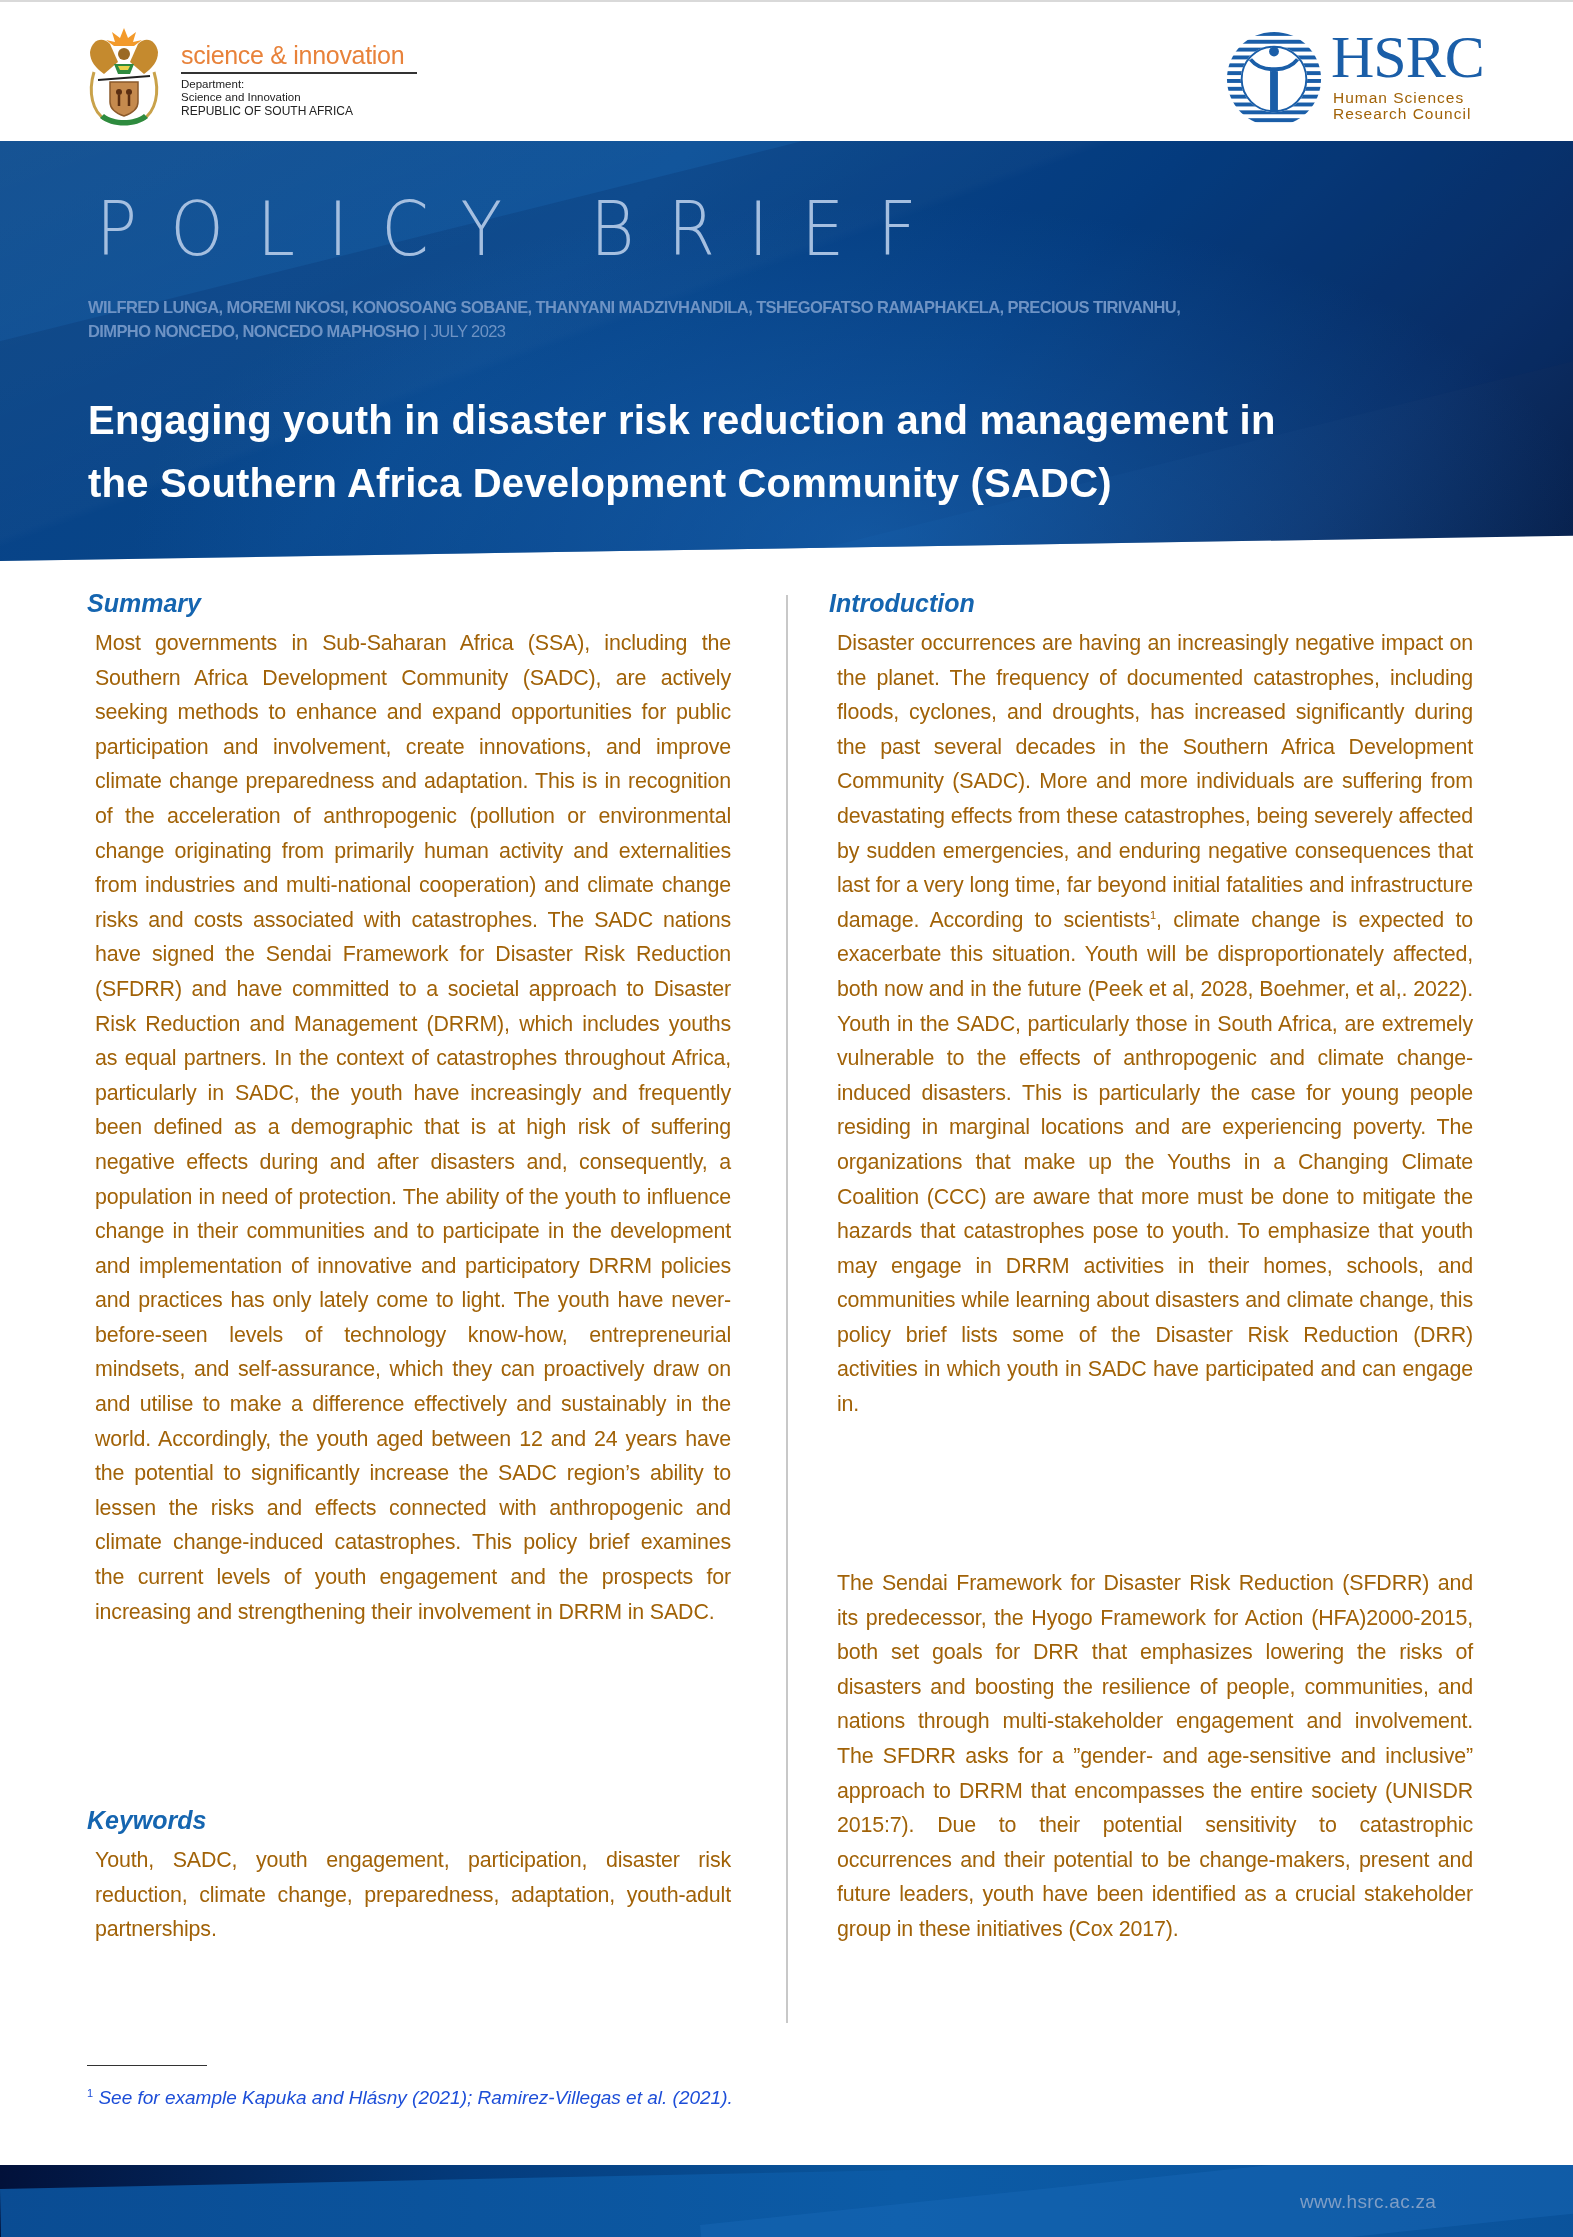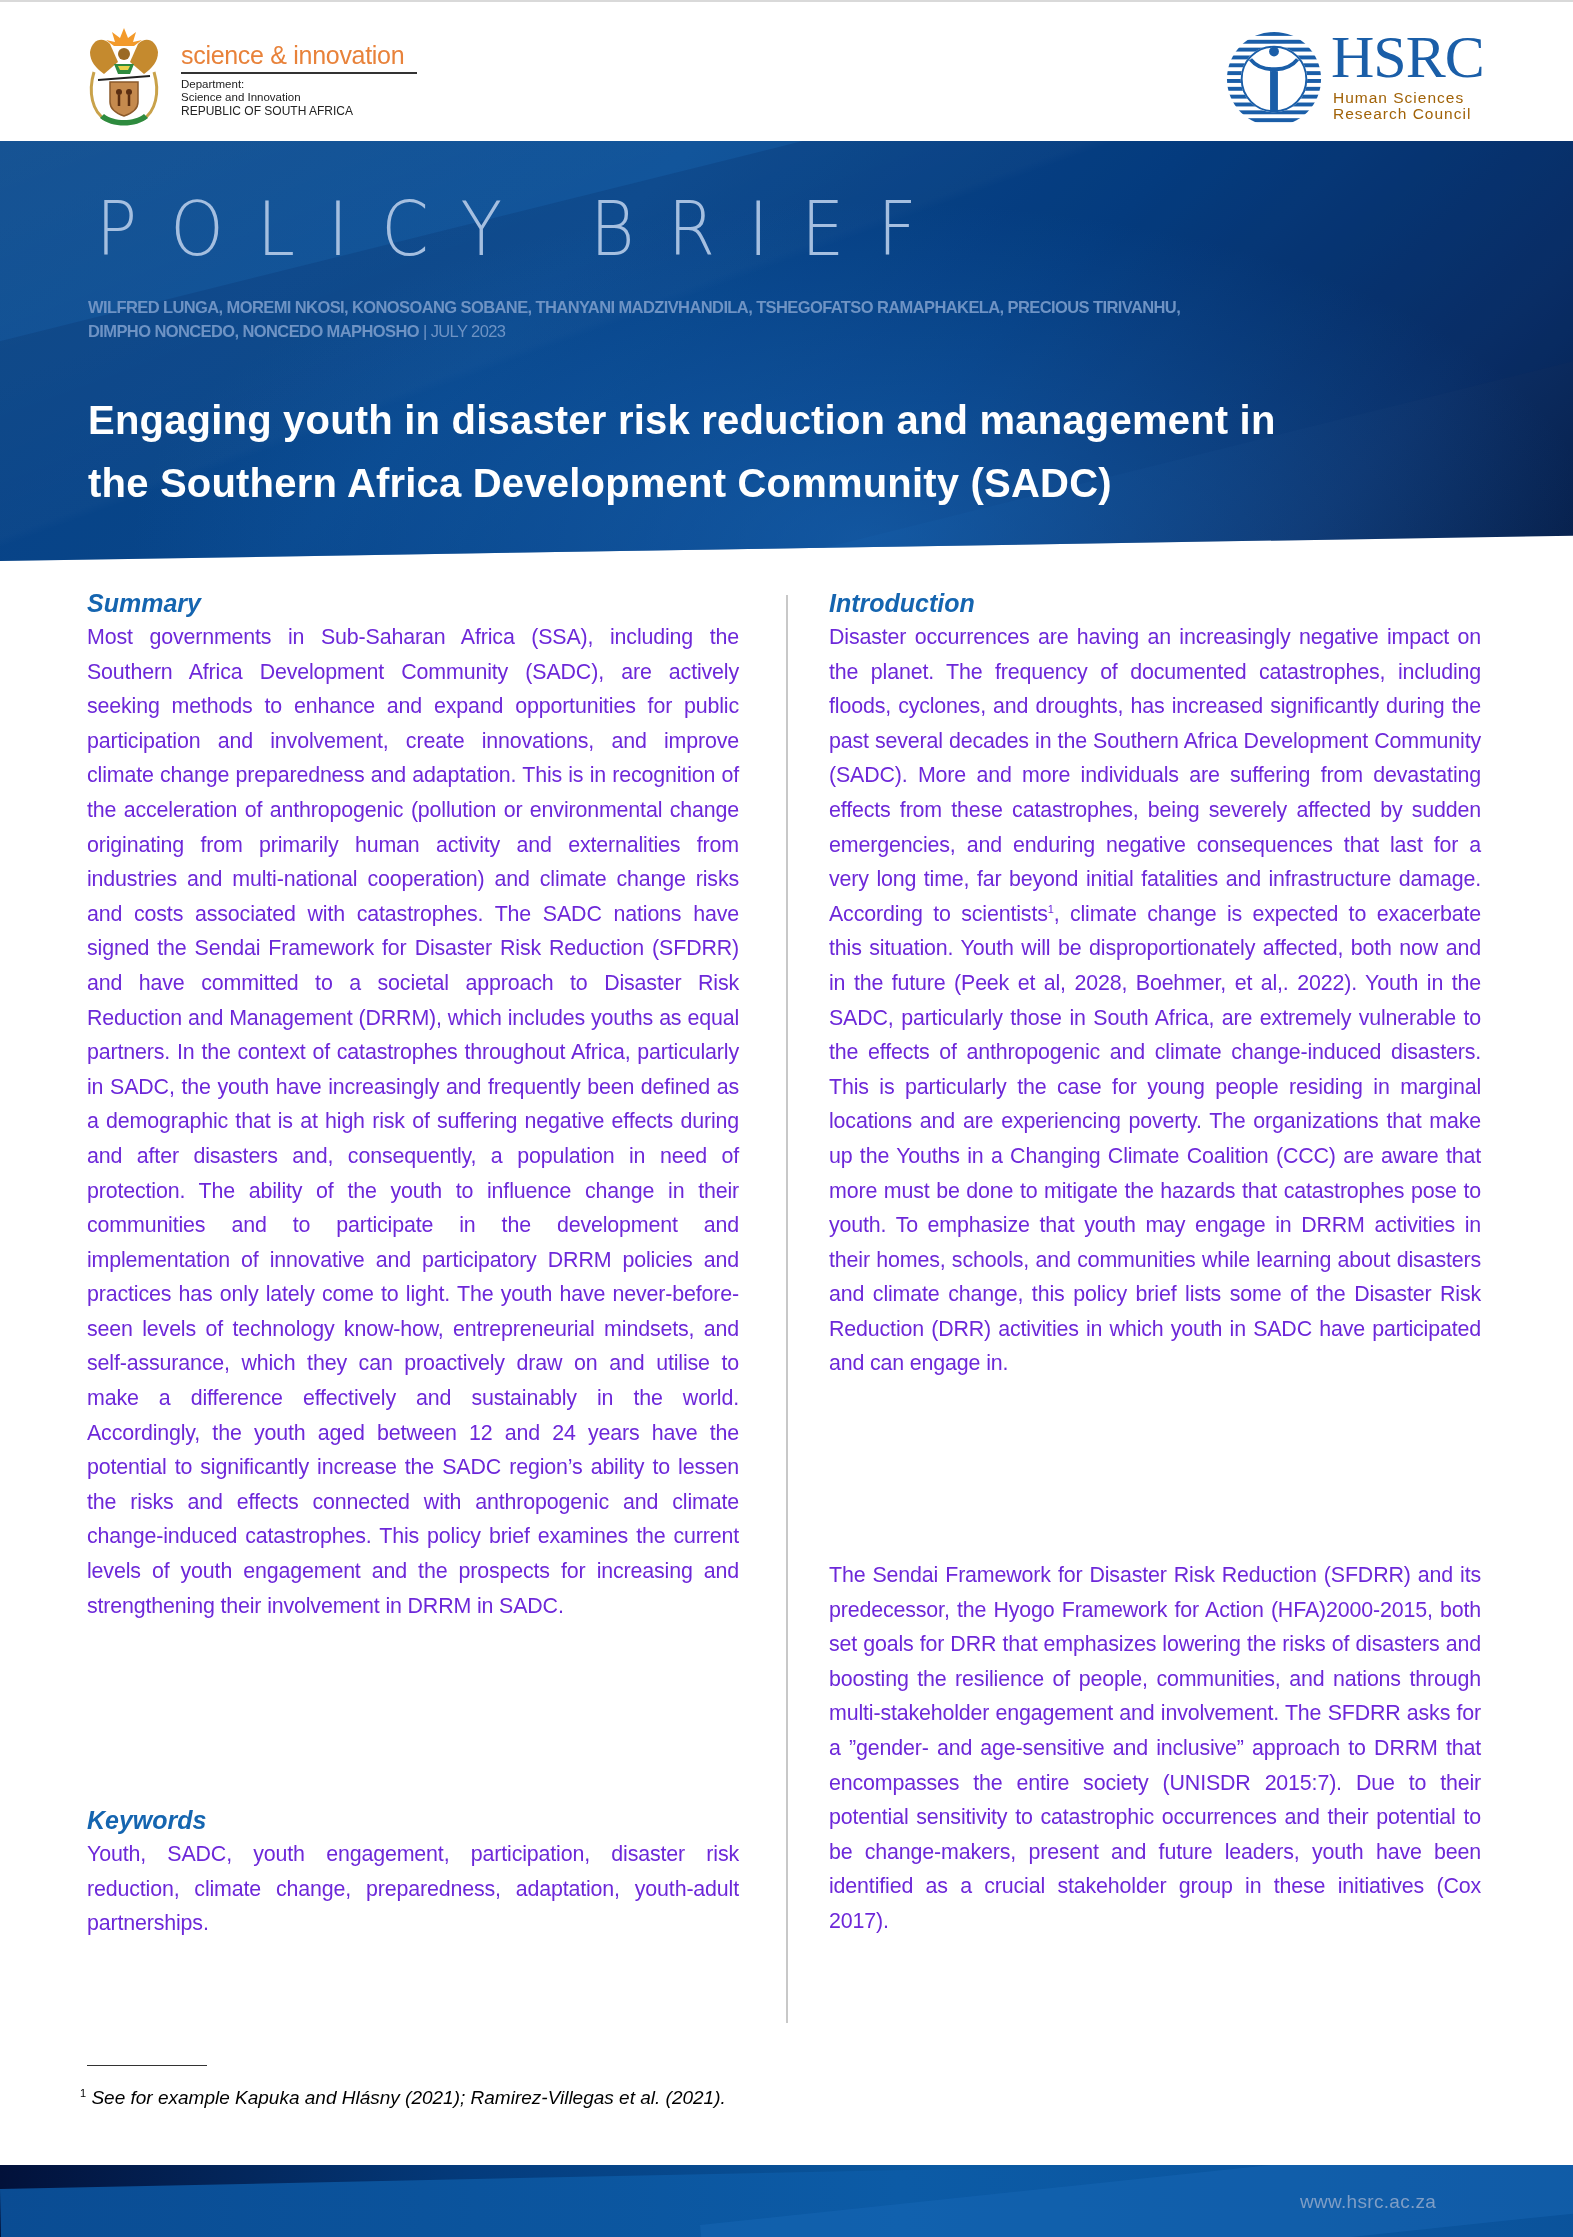--- a/index.html
+++ b/index.html
@@ -40,29 +40,29 @@
             font-weight:bold; color:#6e93c4; letter-spacing:-0.6px; }
   .authors .date { font-weight:normal; }
   .main-title { position:absolute; left:88px; top:248px; width:1400px; font-size:40px; font-weight:bold;
             color:#ffffff; line-height:63px; letter-spacing:0.2px; }
 
   
   .col { position:absolute; top:588px; width:652px; }
   .col-left { left:87px; }
   .col-right { left:829px; }
   .sec-title { font-size:25px; font-weight:bold; color:#1565b0; line-height:30px; margin:0 0 2px;font-style:italic; }
-  .body-text { font-size:21.4px; line-height:34.6px; text-align:justify; color:#6d28d9; margin:0; letter-spacing:-0.15px; }
+  .body-text { font-size:21.4px; line-height:34.6px; text-align:justify; color:#a16207; margin:8px; letter-spacing:-0.15px; }
   .body-text sup { font-size:11px; line-height:0; }
   .kw-block { position:absolute; left:87px; top:1805px; width:652px; }
   .sendai { position:absolute; left:829px; top:1558px; width:652px; }
   .col-divider { position:absolute; left:786px; top:595px; width:2px; height:1428px; background:#c8c8c8; }
 
   
   .fn-rule { position:absolute; left:87px; top:2065px; width:120px; height:1px; background:#333; }
-  .footnote { position:absolute; left:80px; top:2087px; font-size:19px; color:#000000; font-style:italic; white-space:nowrap; }
+  .footnote { position:absolute; left:87px; top:2087px; font-size:19px; color:#1d4ed8; font-style:italic; white-space:nowrap; }
   .footnote sup { font-style:normal; font-size:11px; }
 
   
   .bottom { position:absolute; left:0; top:2165px; width:1573px; height:72px; overflow:hidden;
             background:linear-gradient(90deg, #02113a 0%, #043b7c 30%, #0b5aa2 60%, #0a4f96 100%); }
   .bottom .bstripe { position:absolute; left:0; top:24px; width:1800px; height:100px;
             background:linear-gradient(90deg, #0a4c93 0%, #0c5ba6 50%, #0a5098 100%); transform:rotate(-1.2deg); transform-origin:0 0; }
   .bottom .bstripe2 { position:absolute; left:700px; top:60px; width:1100px; height:80px; background:rgba(30,110,190,0.35);
             transform:rotate(-6deg); transform-origin:0 0; }
   .url { position:absolute; left:1300px; top:26px; font-size:19px; color:#7f9ec6; letter-spacing:0.3px; }

